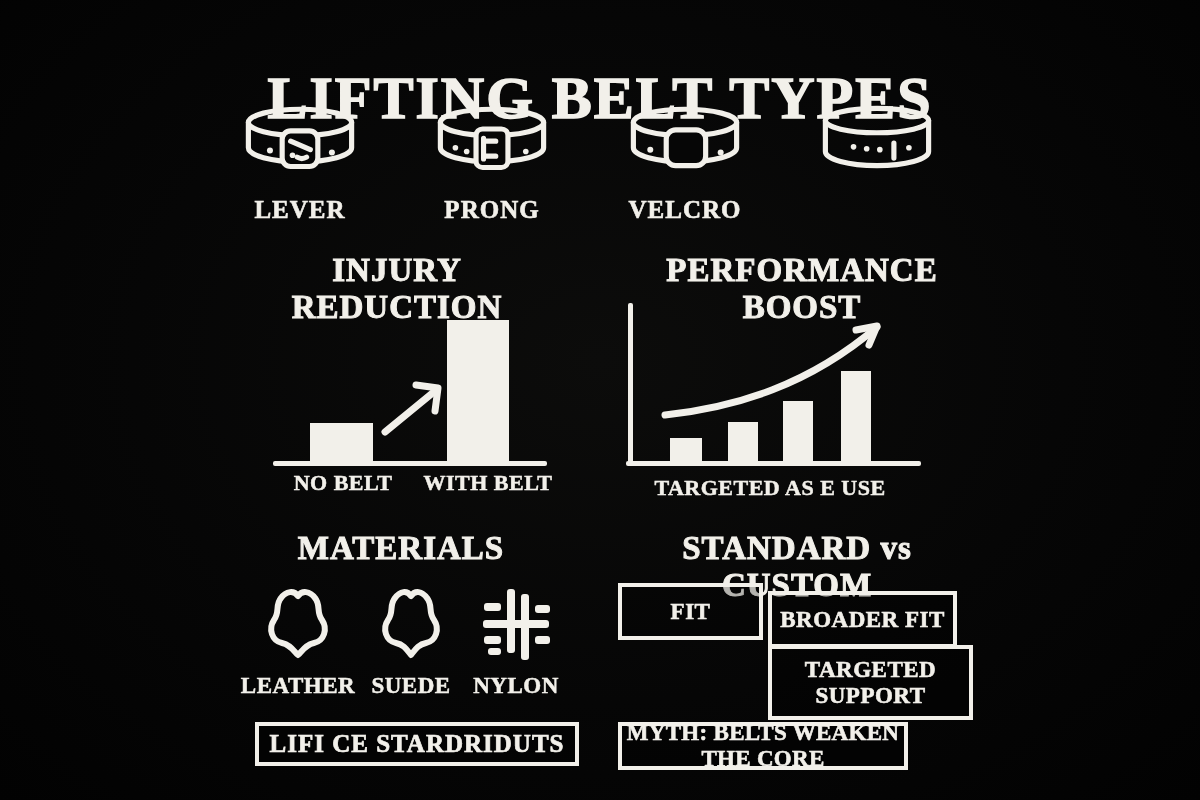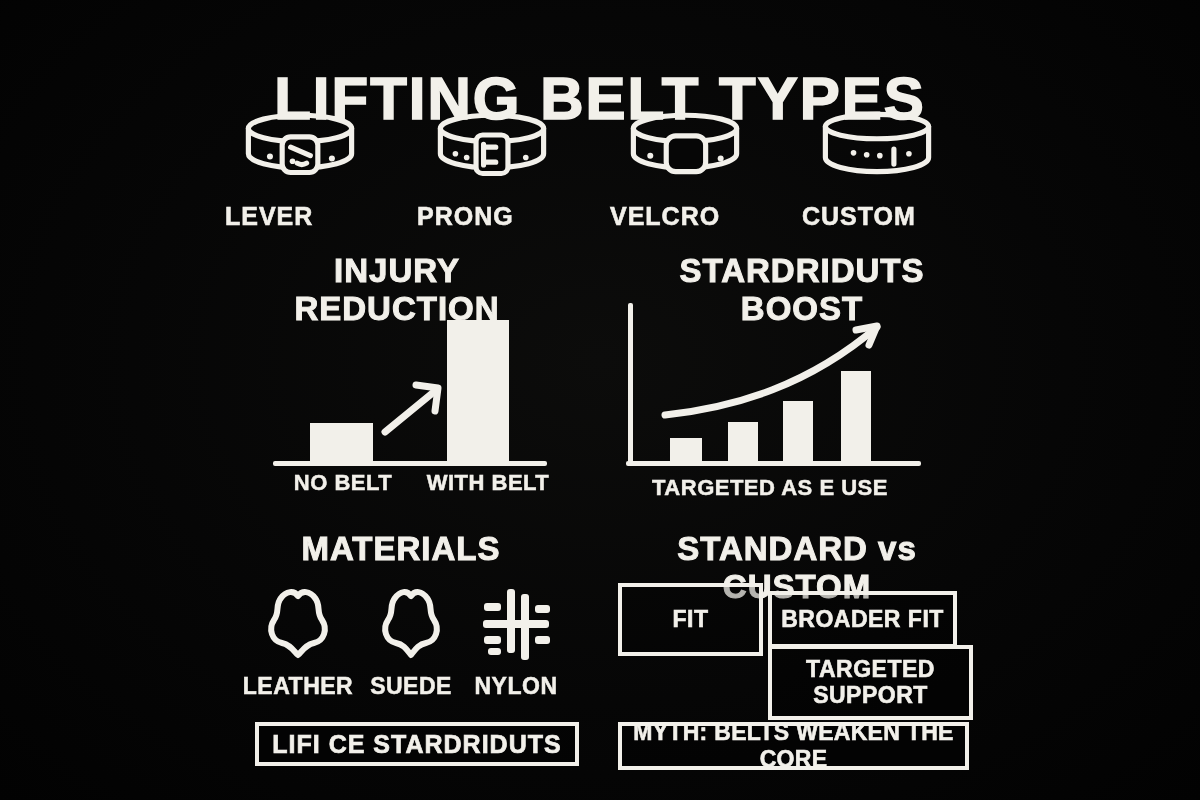--- a/index.html
+++ b/index.html
@@ -1,31 +1,31 @@
 <!DOCTYPE html>
 <html style="--bg: #060606; --ink: #f2f0ea;"><head>
 <meta charset="utf-8">
 <style>
   :root { --bg:#060606; --ink:#f2f0ea; }
   html,body{margin:0;padding:0;background:#000;}
   .canvas{
     position:relative; width:1200px; height:800px; overflow:hidden;
     background: radial-gradient(ellipse at 50% 45%, #0c0c0b 0%, var(--bg) 55%, #020202 100%);
     color:var(--ink);
-    font-family:Liberation Sans, sans-serif;
+    font-family:Liberation Serif, serif;
     font-weight:700;
   }
   .abs{position:absolute;}
   .ctr{text-align:center;}
   .page-title{
     left:0; right:0; top:24px; text-align:center;
     font-size:60px; letter-spacing:2px; -webkit-text-stroke:1.6px var(--ink);
   }
   
-  .belt-item{top:108px; width:150px; }
+  .belt-item{top:102px; width:150px; text-align:center;}
   .belt-item svg{width:122px; height:84px; display:block; margin:0 auto;}
   .belt-label{margin-top:10px; font-size:25px; letter-spacing:1px; -webkit-text-stroke:0.6px var(--ink);}
   .stroke-ic{stroke:var(--ink); fill:none; stroke-width:5.5; stroke-linecap:round; stroke-linejoin:round;}
   .fill-ic{fill:var(--ink); stroke:none;}
   .buckle{fill:var(--bg); stroke:var(--ink);}
   
   .section-h{font-size:33px; letter-spacing:1px; -webkit-text-stroke:1px var(--ink);}
   
   .injury-chart{left:273px; top:321px; width:274px; height:145px;}
   .baseline{position:absolute; left:0; right:0; bottom:0; height:5px; background:var(--ink); border-radius:2px;}
@@ -45,21 +45,21 @@
   .arrow-svg path, .arrow-svg polyline{stroke:var(--ink); fill:none; stroke-width:7; stroke-linecap:round; stroke-linejoin:round;}
   
   .mat-item{top:584px; width:140px; text-align:center;}
   .mat-item svg{width:74px; height:78px; display:block; margin:0 auto;}
   .mat-label{margin-top:11px; font-size:23px; letter-spacing:0.5px; -webkit-text-stroke:0.5px var(--ink);}
   .hide-path{stroke:var(--ink); fill:none; stroke-width:6; stroke-linejoin:round; stroke-linecap:round;}
   
   .box{border:4px solid var(--ink); box-sizing:border-box; display:flex; align-items:center; justify-content:center; text-align:center; background:rgba(0,0,0,0.25);}
   .cell{font-size:23px; letter-spacing:0.5px; line-height:1.12; -webkit-text-stroke:0.6px var(--ink); padding:2px 6px;}
   .badge-box{left:255px; top:722px; width:324px; height:44px; font-size:25px; letter-spacing:1px; -webkit-text-stroke:0.7px var(--ink);}
-  .myth-box{left:618px; top:722px; width:351px; height:48px; font-size:23px; letter-spacing:0.3px; -webkit-text-stroke:0.6px var(--ink);}
+  .myth-box{left:618px; top:722px; width:290px; height:48px; font-size:23px; letter-spacing:0.3px; -webkit-text-stroke:0.6px var(--ink);}
 </style>
 </head>
 <body>
 
 <div class="canvas">
 
   <h1 class="abs page-title">LIFTING BELT TYPES</h1>
 
   <div class="abs belt-item" style="left:225px">
     <svg viewBox="0 0 130 88">
@@ -110,40 +110,39 @@
       <g class="stroke-ic">
         <ellipse cx="65" cy="19" rx="55" ry="13"></ellipse>
         <path d="M10 19 V52 A55 15 0 0 0 120 52 V19"></path>
       </g>
       <circle class="fill-ic" cx="40" cy="47" r="3"></circle>
       <circle class="fill-ic" cx="54" cy="49" r="3"></circle>
       <circle class="fill-ic" cx="68" cy="50" r="3"></circle>
       <path class="stroke-ic" stroke-width="5" d="M83 43 V59"></path>
       <circle class="fill-ic" cx="99" cy="48" r="3"></circle>
     </svg>
-    <div class="belt-label">CUSTOM</div>
   </div>
 
   <div class="abs ctr section-h" style="left:237px; top:252px; width:320px">INJURY REDUCTION</div>
 
   <div class="abs injury-chart">
     <div class="bars-layer injury-bars">
         <div class="bar" style="height: 38px;"></div>
         <div class="bar" style="height: 140.6px;"></div>
       </div>
     <svg class="arrow-svg" style="left:105px; top:52px; width:76px; height:66px" viewBox="0 0 76 66">
       <path d="M7 59 L57 18"></path>
       <polyline points="38,12 60,15 57,38"></polyline>
     </svg>
     <div class="baseline"></div>
   </div>
   <div class="abs ctr chart-label" style="left:263px; top:470px; width:160px">NO BELT</div>
   <div class="abs ctr chart-label" style="left:408px; top:470px; width:160px">WITH BELT</div>
 
-  <div class="abs ctr section-h" style="left:622px; top:252px; width:360px">STARDRIDUTS BOOST</div>
+  <div class="abs ctr section-h" style="left:622px; top:252px; width:360px">PERFORMANCE BOOST</div>
 
   <div class="abs perf-chart">
     <div class="yaxis"></div>
     <div class="bars-layer perf-bars">
         <div class="bar" style="height: 23px;"></div>
         <div class="bar" style="height: 39.1px;"></div>
         <div class="bar" style="height: 59.8px;"></div>
         <div class="bar" style="height: 89.7px;"></div>
       </div>
     <svg class="arrow-svg" style="left:33px; top:0; width:240px; height:125px" viewBox="0 0 240 125">
@@ -183,19 +182,19 @@
     <svg viewBox="0 0 72 78">
       <path class="hide-path" d="M36 12 C32 6 25 7 20 14 C14 21 19 28 13 36 C7 45 11 57 21 59 C29 60.5 32 66 36 71 C40 66 43 60.5 51 59 C61 57 65 45 59 36 C53 28 58 21 52 14 C47 7 40 6 36 12 Z"></path>
     </svg>
     <div class="mat-label">SUEDE</div>
   </div>
 
   <div class="abs box badge-box">LIFI CE STARDRIDUTS</div>
 
   <div class="abs ctr section-h" style="left:617px; top:530px; width:360px">STANDARD vs CUSTOM</div>
 
-  <div class="abs box cell" style="left:618px; top:583px; width:145px; height:73px">FIT</div>
+  <div class="abs box cell" style="left:618px; top:583px; width:145px; height:57px">FIT</div>
   <div class="abs box cell" style="left:768px; top:591px; width:189px; height:57px">BROADER FIT</div>
   <div class="abs box cell" style="left:768px; top:645px; width:205px; height:75px; padding:2px 30px">TARGETED SUPPORT</div>
 
   <div class="abs box myth-box">MYTH: BELTS WEAKEN THE CORE</div>
 
 </div>
 
 </body></html>

